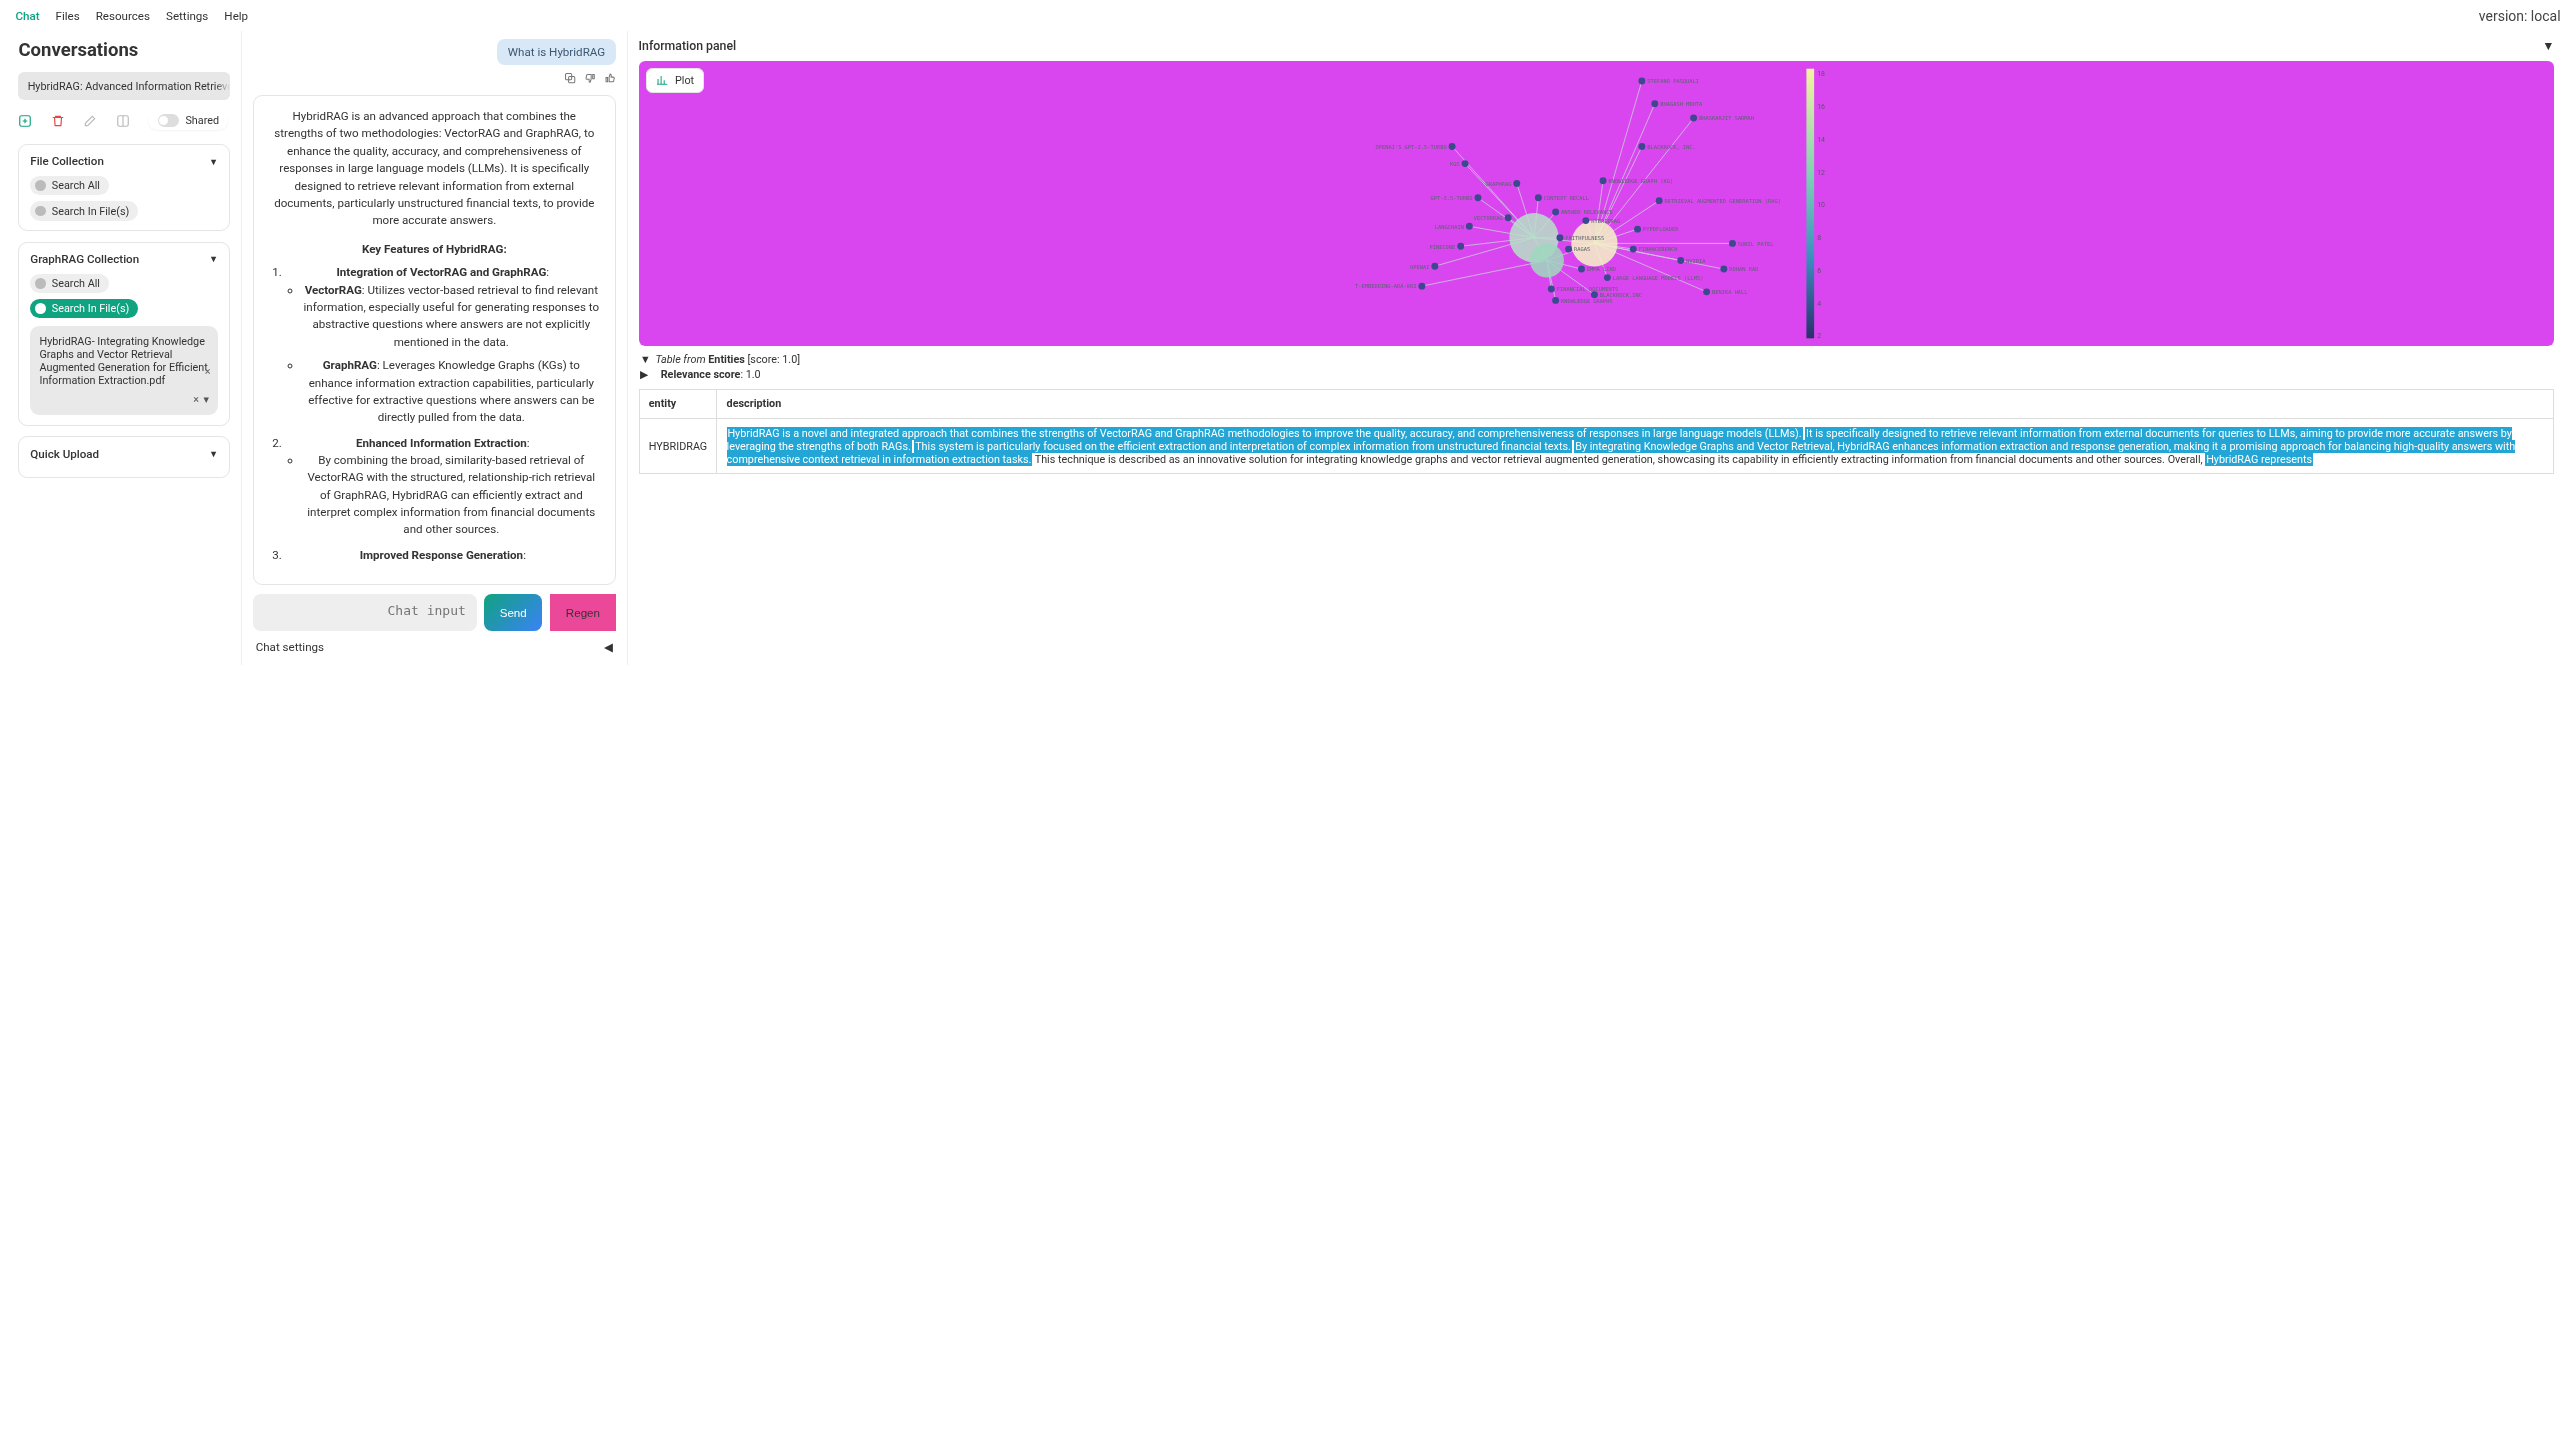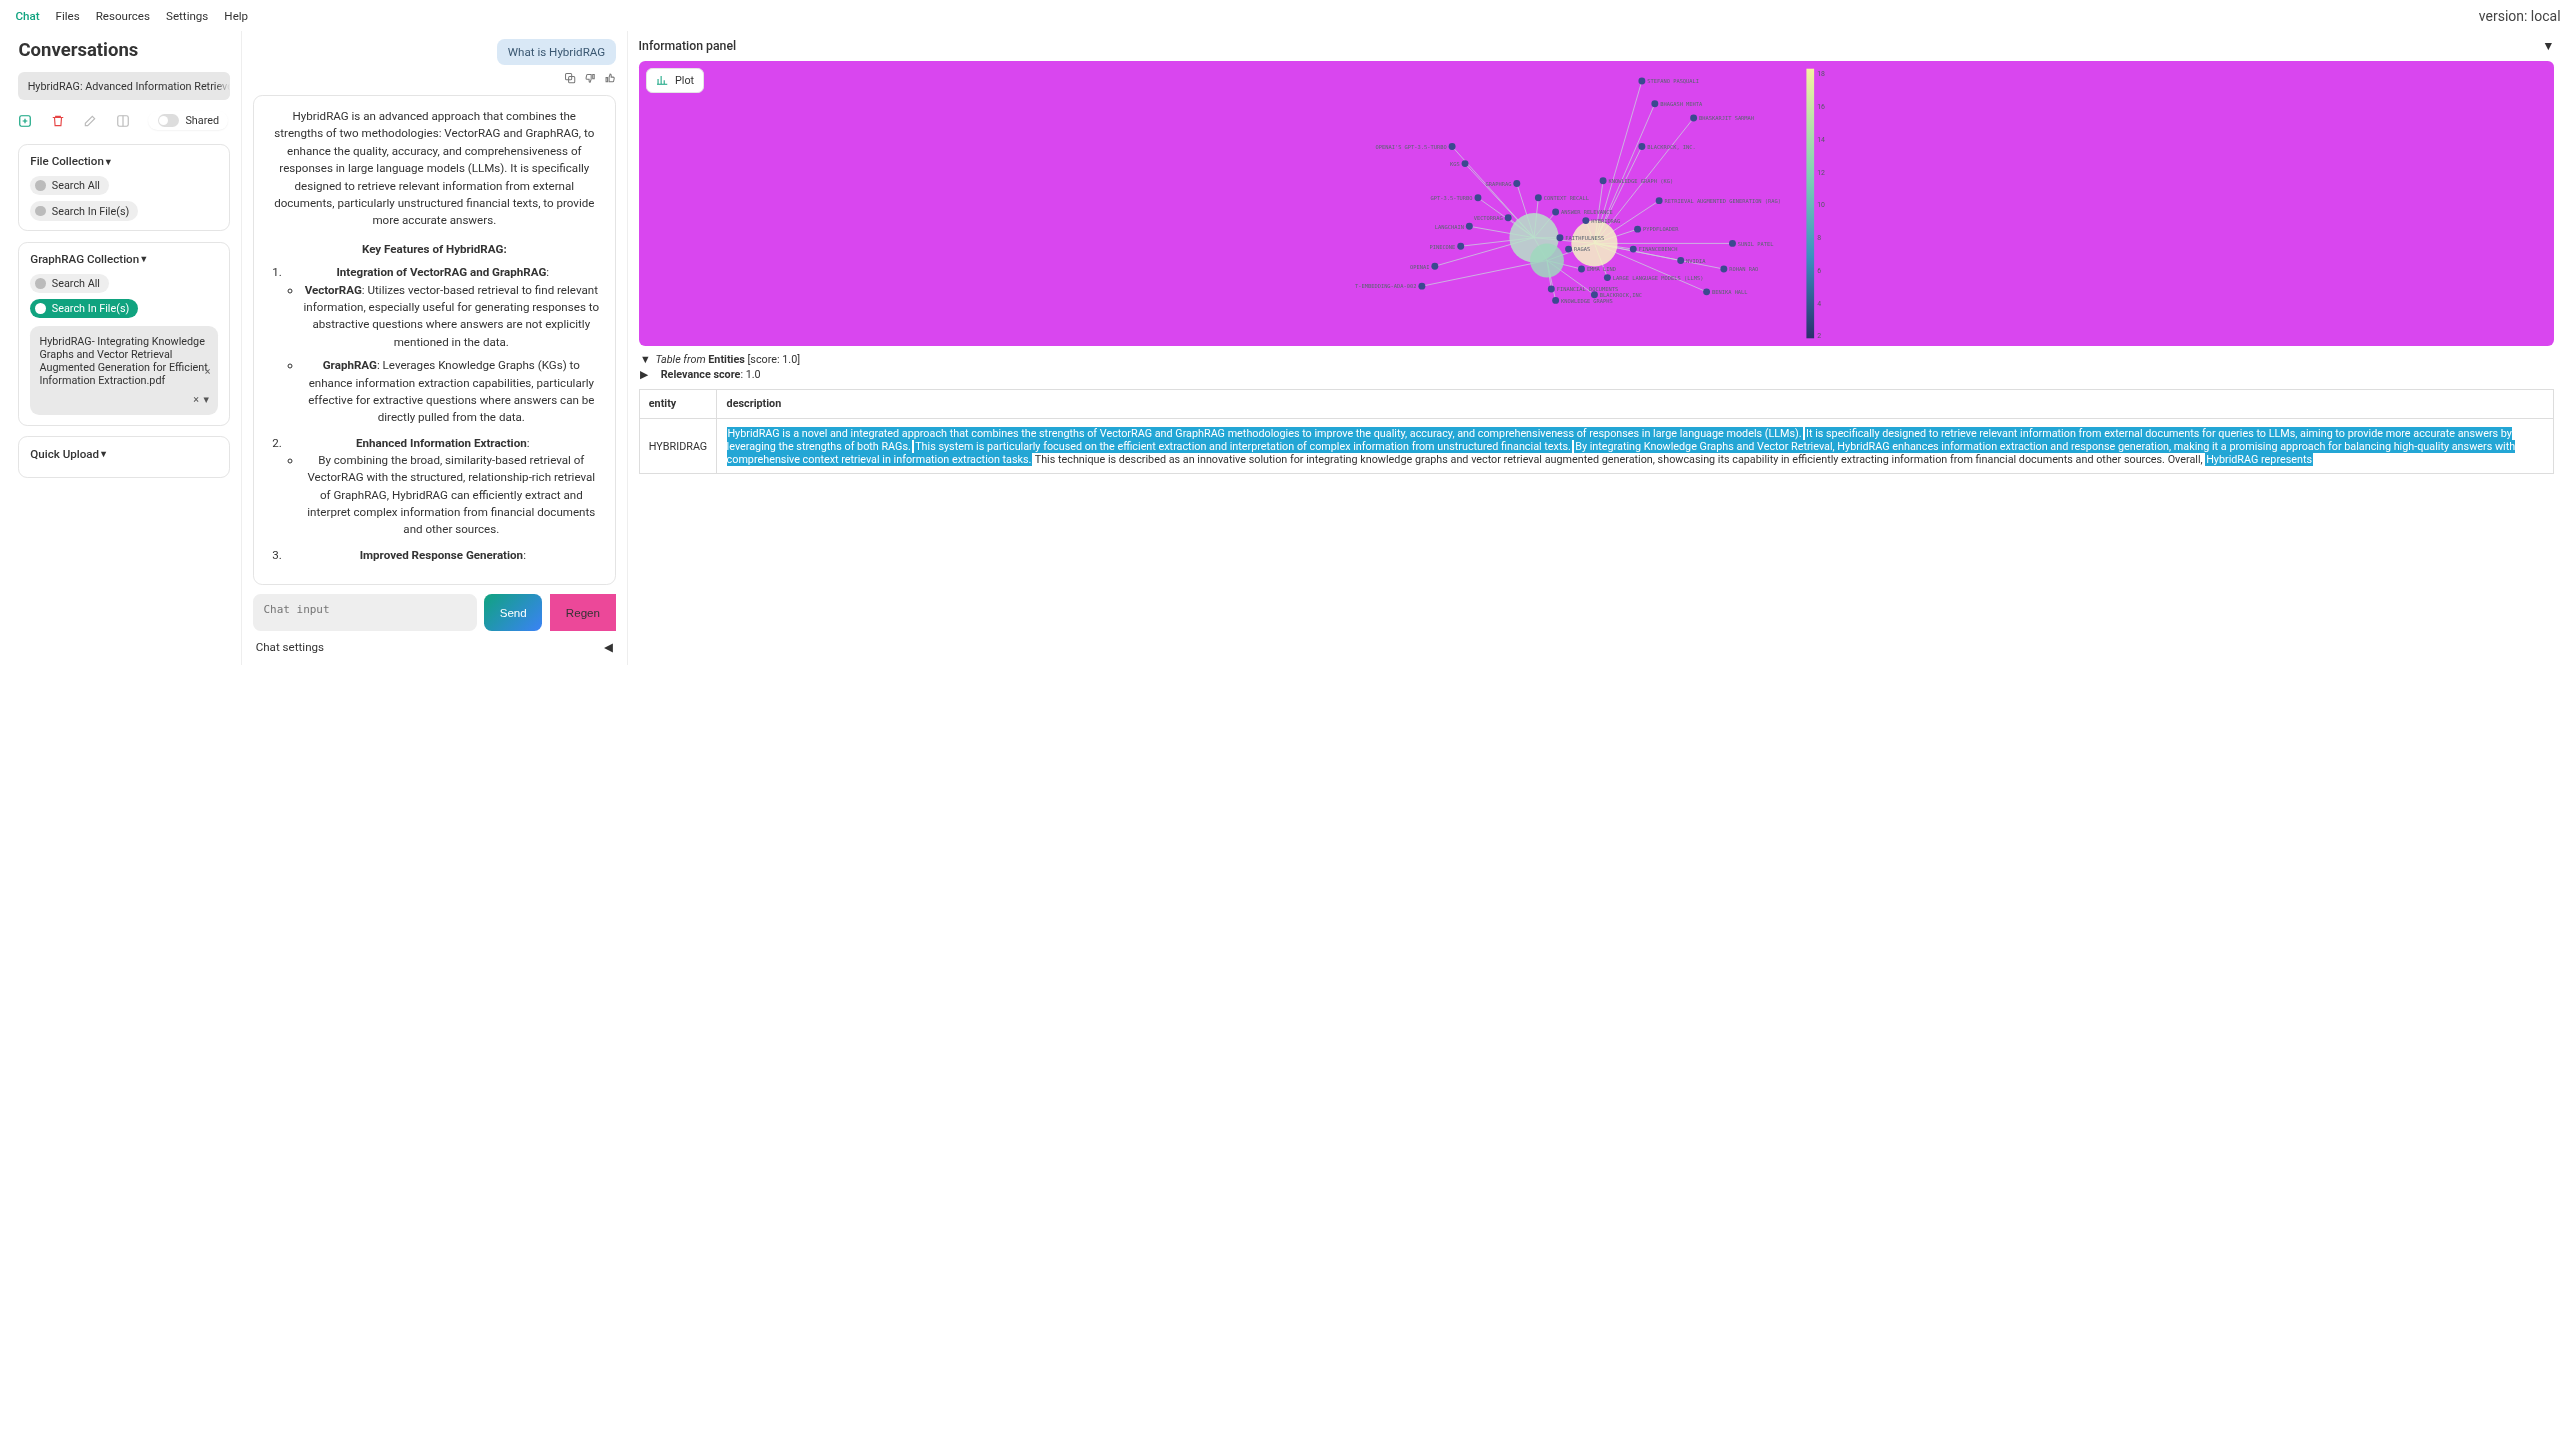--- a/index.html
+++ b/index.html
@@ -50,21 +50,21 @@
   .shared-toggle { width:21.6px; height:12.3px; border-radius:7.7px; background:#ddd; position:relative;}
   .shared-toggle::after{content:"";position:absolute;left:1.5px;top:1.5px;width:9.2px;height:9.2px;border-radius:50%;background:#fff;}
   .panel {
     border: 0.8px solid #e4e4e4;
     border-radius: 9.2px;
     padding: 9.2px 10.8px;
     margin-bottom: 10.8px;
     background:#fff;
   }
   .panel-head {
-    display:flex; align-items:center;
+    display:flex; justify-content:space-between; align-items:center;
     font-size:11.6px; font-weight:500; margin-bottom:7.7px;
   }
   .tri-down { font-size:9.2px;}
   .chips { display:flex; gap:6.2px; flex-wrap:wrap;}
   .chip {
     display:flex; align-items:center; gap:6.2px;
     background:#eeeeee; border-radius:12.3px; padding:3.1px 9.2px 3.1px 4.6px;
     font-size:10.8px; color:#333;
   }
   .chip-dot { width:10.8px; height:10.8px; border-radius:50%; background:#bbb; }
@@ -95,21 +95,21 @@
   }
   .answer-box h4{ font-size:11.6px; font-weight:700; margin:10.8px 0 6.2px 0;}
   .answer-box ol{ padding-left:17px;}
   .answer-box ol>li{ margin-bottom:7.7px;}
   .answer-box ul{ list-style:circle; padding-left:17px;}
   .answer-box ul>li{ margin-bottom:6.2px;}
   .answer-box b{ font-weight:700;}
   .input-row{ display:flex; gap:7.7px; margin-top:9.2px; align-items:stretch;}
   .chat-input{
     flex:1; background:#eeeeee; border:none; border-radius:7.7px; padding:9.2px 10.8px;
-    font-size:11px; color:#888; resize:none; height:37px;
+    font-size:13px; color:#888; resize:none; height:37px;text-align:right;
   }
   .send-btn{
     background:linear-gradient(135deg,#10a37f,#3b82f6);
     color:#fff; border:none; border-radius:7.7px; padding:0 15.4px; font-size:11.6px; cursor:pointer;
   }
   .regen-btn{
     background:#ec4899; border:none; border-radius:0; padding:0 16px; font-size:11.6px; cursor:pointer; color:#333;
   }
   .chat-settings{
     display:flex; justify-content:space-between; align-items:center;

